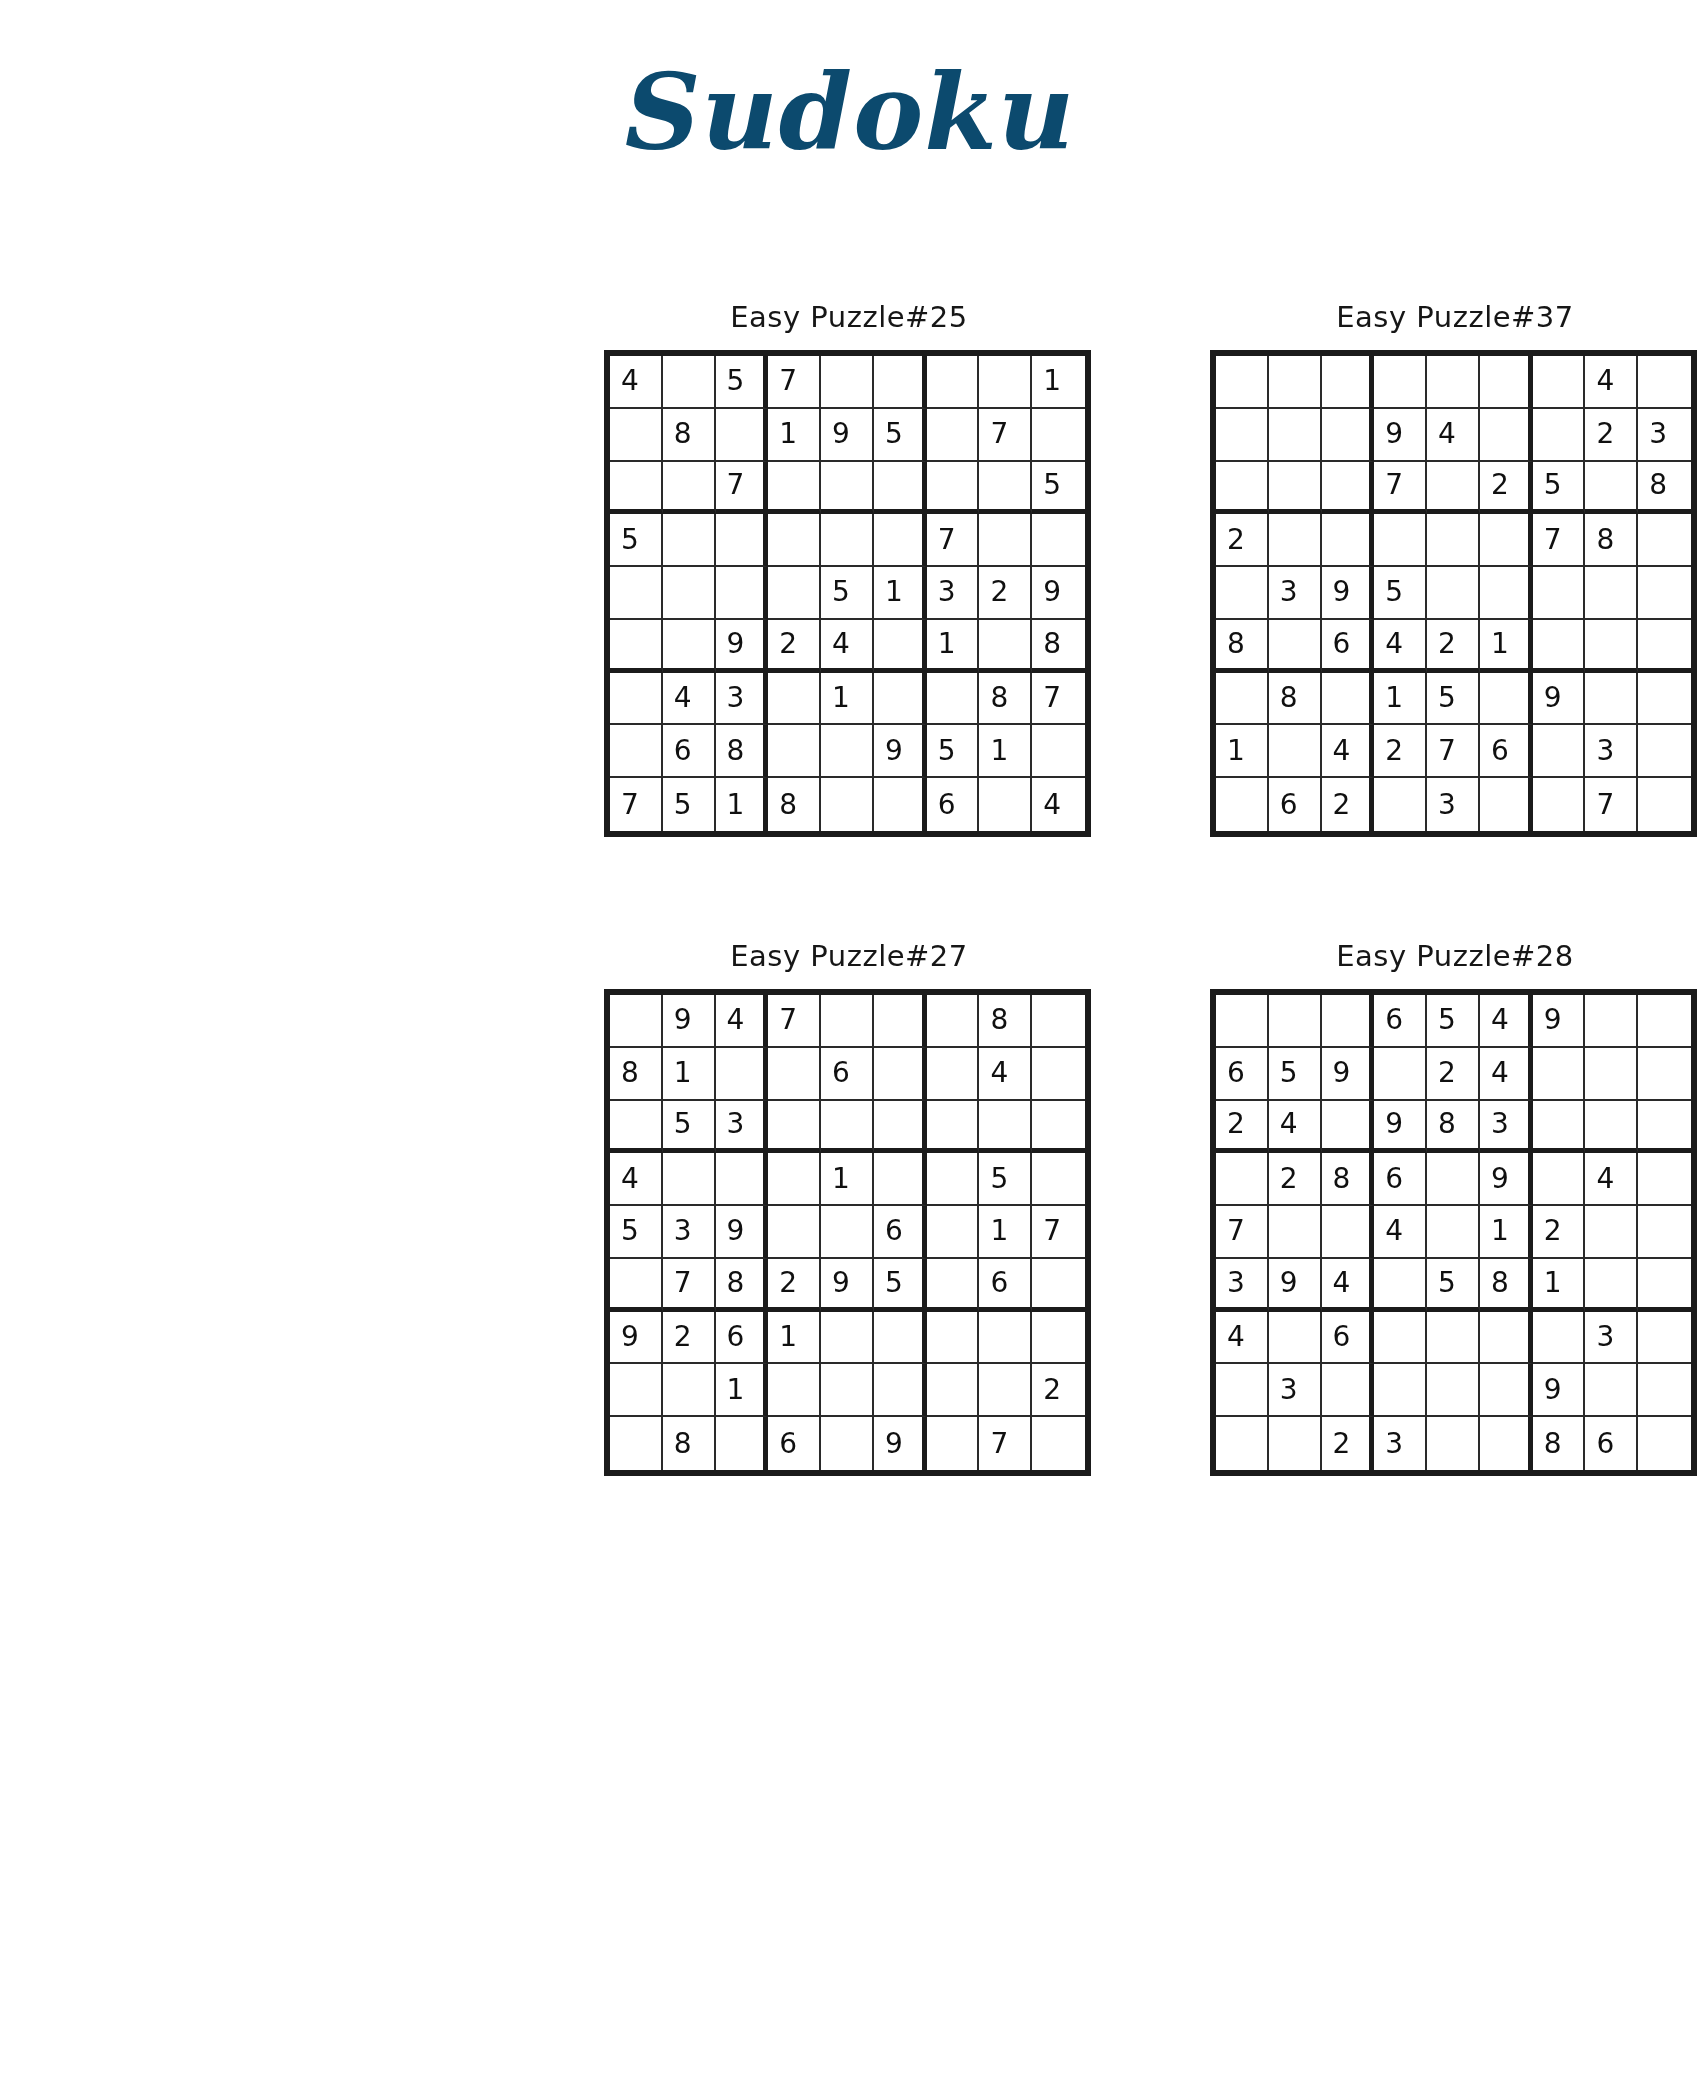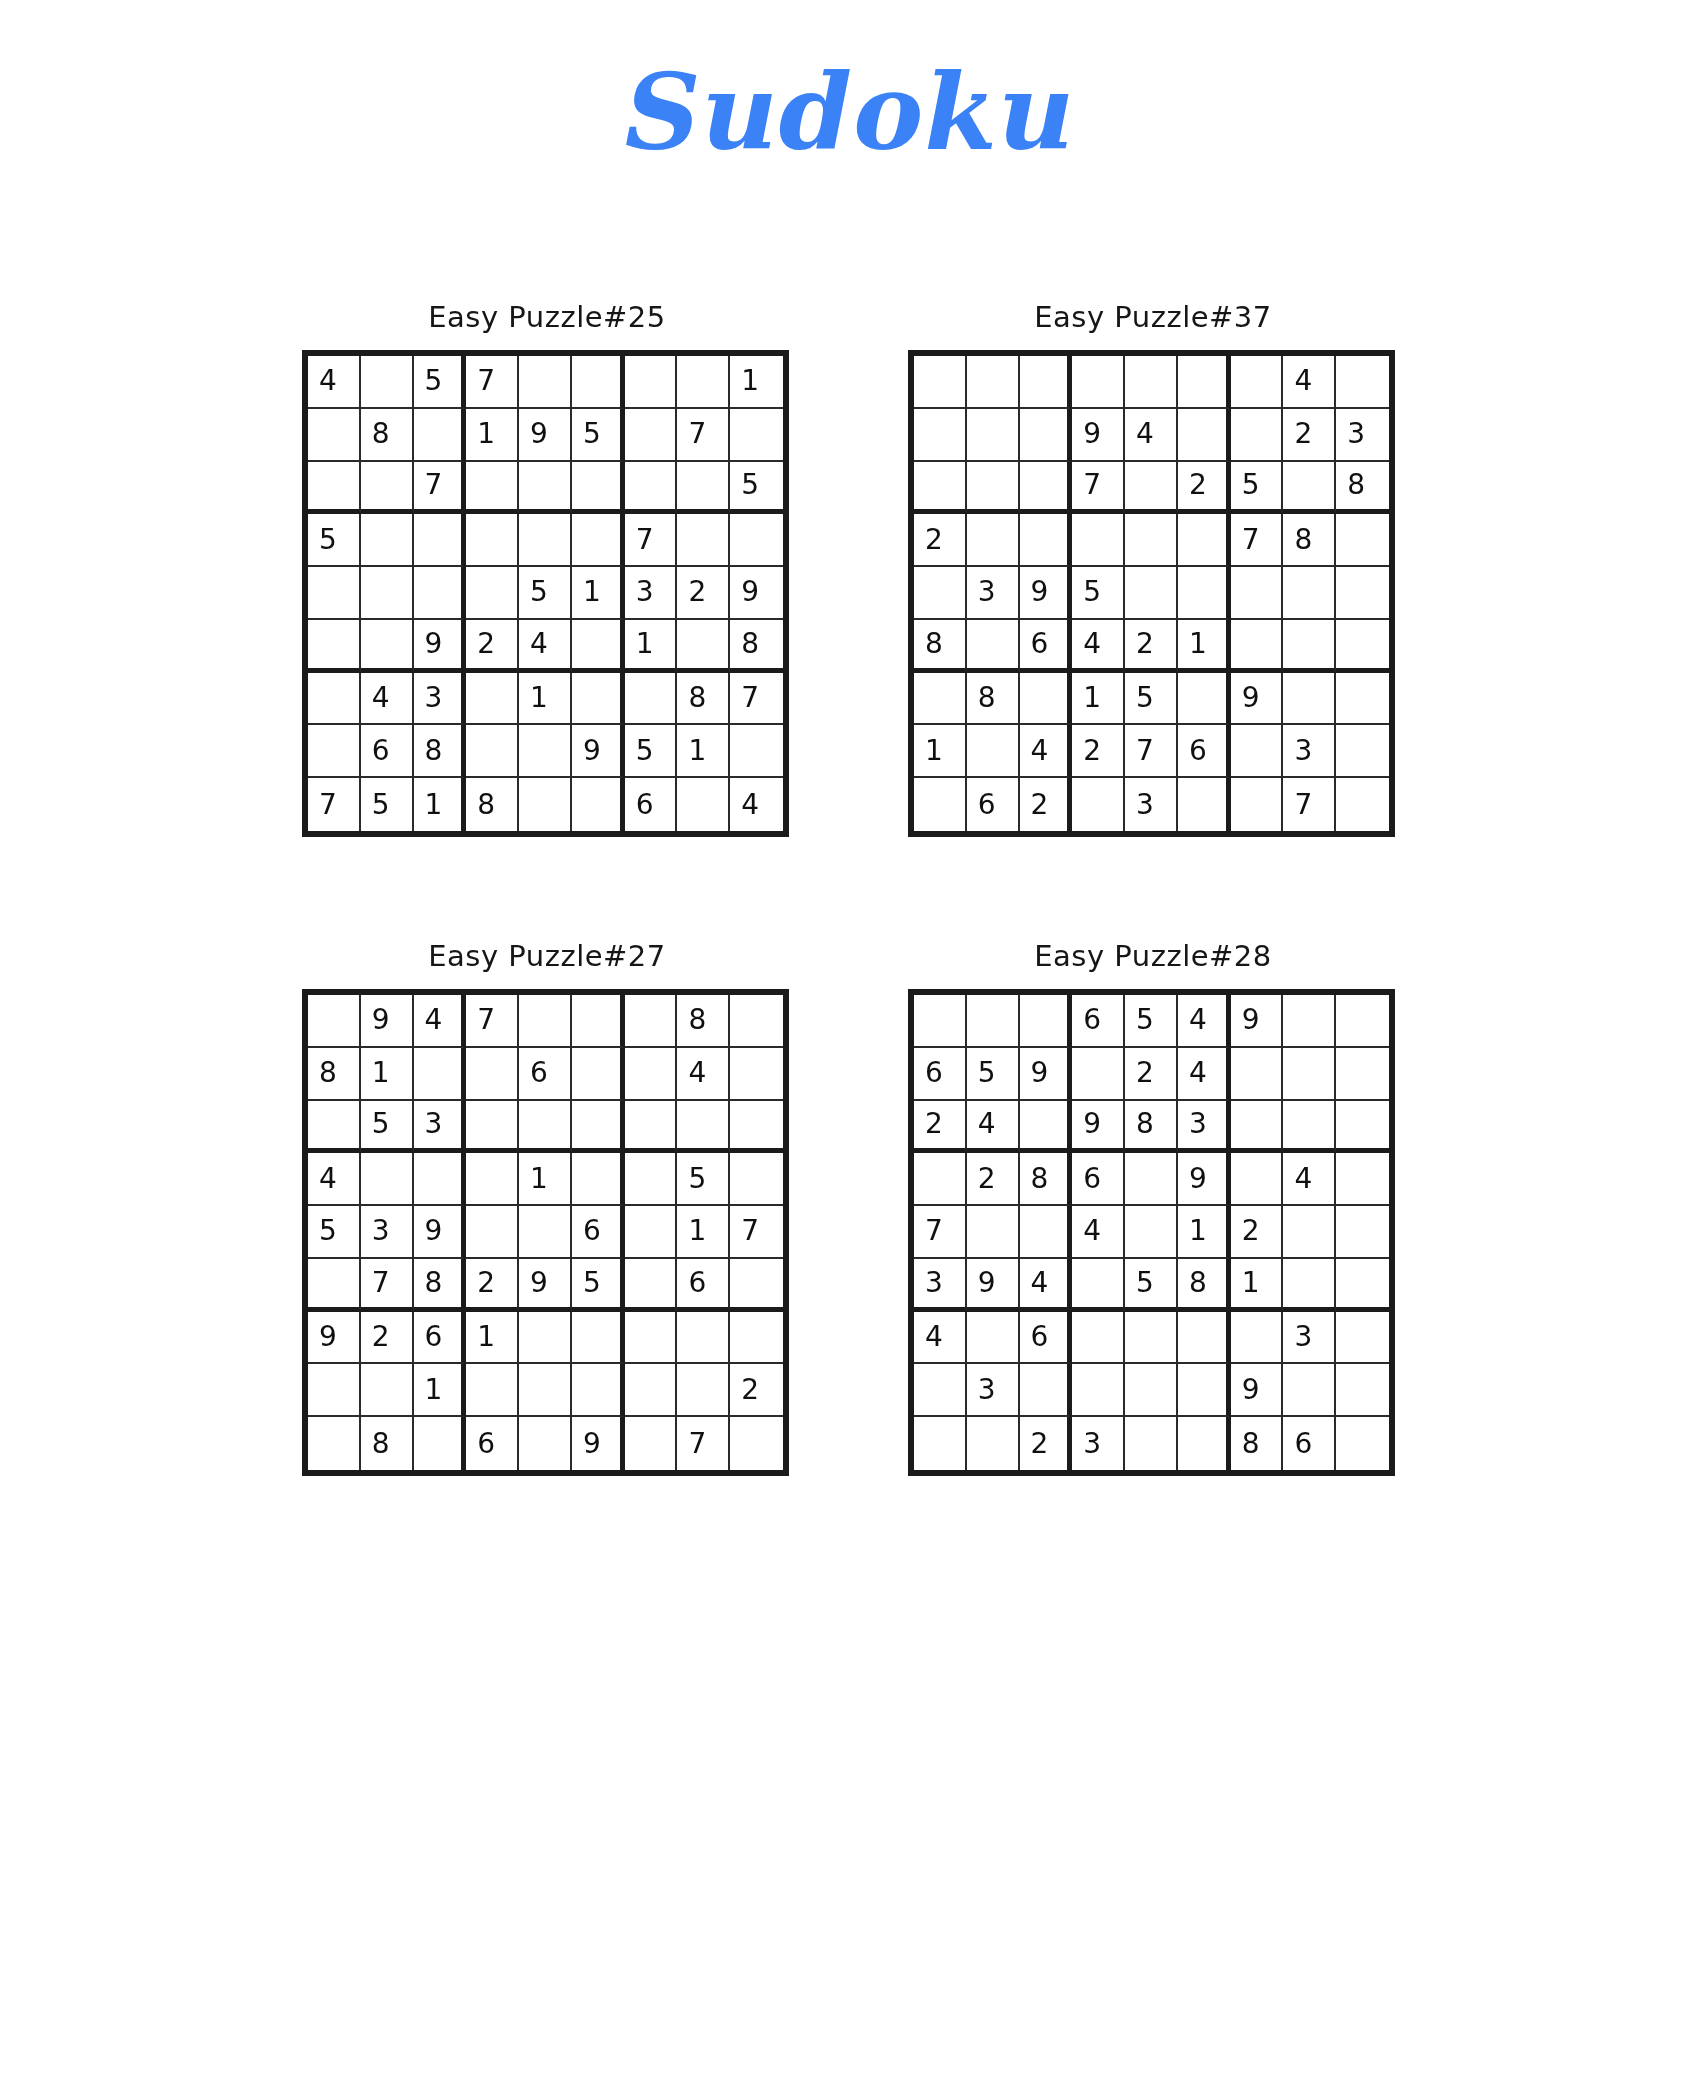--- a/index.html
+++ b/index.html
@@ -19,37 +19,37 @@
   
   .page-title {
     width: 100%;
     text-align: center;
     font-family: "DejaVu Serif", serif;
     font-style: italic;
     font-weight: 700;
     font-size: 105px;
     line-height: 1;
     letter-spacing: 1px;
-    color: #3b82f6;
+    color: #0c4a6e;
     padding-top: 60px;
     box-sizing: border-box;
     user-select: none;
   }
 
   
   .sheet {
     position: absolute;
     top: 300px;
     left: 0;
     width: 1700px;
   }
 
   .puzzle-row {
     display: flex;
-    justify-content: center;
+    justify-content: flex-end;
     gap: 116px;
   }
   .puzzle-row.second {
     margin-top: 102px;
   }
 
   .puzzle {
     width: 490px;
   }
 

